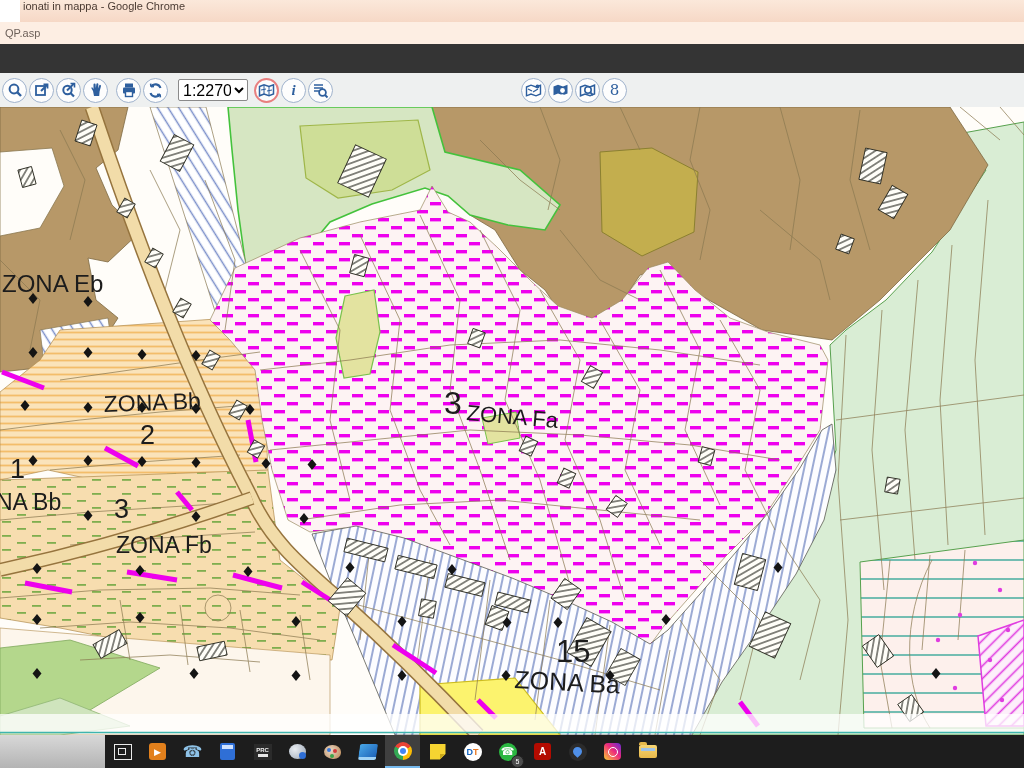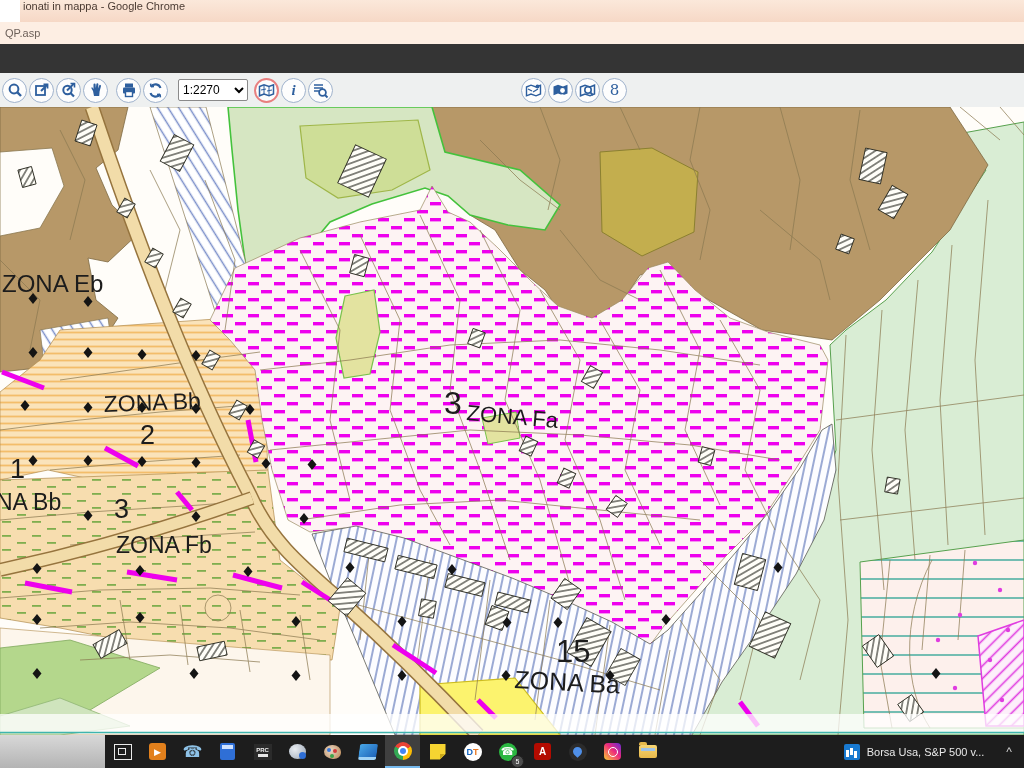--- a/index.html
+++ b/index.html
@@ -10,21 +10,21 @@
   .urlbar{position:absolute;left:0;top:22px;width:1024px;height:22px;background:#fdeee3;display:flex;align-items:center;border-bottom:1px solid #f3d7c8;}
   .urlbar span{font-size:11px;color:#6d615a;padding-left:5px;white-space:nowrap;}
   .darkband{position:absolute;left:0;top:44px;width:1024px;height:29px;background:#343434;}
   
   .toolbar{position:absolute;left:0;top:73px;width:1024px;height:34px;background:#eef0f0;border-bottom:1px solid #cfd2d2;display:flex;align-items:center;}
   .tbtn{width:25px;height:25px;border-radius:50%;background:#fdfdfd;border:1.5px solid #9fb2cc;display:flex;align-items:center;justify-content:center;margin-left:2px;box-sizing:border-box;cursor:pointer;flex:none;}
   .tbtn.redring{border:2px solid #e87f7f;}
   .tbtn svg{display:block;}
   .tsep{width:6px;flex:none;}
   .scalebox{margin:0 4px 0 10px;flex:none;}
-  .scalebox select{font-size:12px;font-family:"Liberation Sans",sans-serif;height:22px;width:70px;border:1px solid #8a8a8a;background:#fff;border-radius:2px;}
+  .scalebox select{font-size:16px;font-family:"Liberation Sans",sans-serif;height:22px;width:70px;border:1px solid #8a8a8a;background:#fff;border-radius:2px;}
   .info-i{font-family:"Liberation Serif",serif;font-weight:bold;font-style:italic;color:#2e5f9e;font-size:15px;}
   .sec8{font-family:"DejaVu Serif",serif;color:#2e5f9e;font-size:15px;}
   .rgroup{margin-left:186px;display:flex;}
   
   .mapwrap{position:absolute;left:0;top:107px;width:1024px;height:628px;background:#fffdf9;}
   .mapwrap svg{display:block;}
   
   .taskbar{position:absolute;left:0;top:735px;width:1024px;height:33px;background:#1d1d1d;display:flex;align-items:center;}
   .tb-leftpane{width:105px;height:33px;background:linear-gradient(#d8d8d8,#b4b4b4);flex:none;}
   .tb-icons{display:flex;align-items:center;height:33px;}
@@ -496,18 +496,13 @@
     <div class="tbslot">
         <span class="ic-maps"></span>
       </div>
     <div class="tbslot">
         <span class="ic-ig"></span>
       </div>
     <div class="tbslot">
         <span class="ic-folder"></span>
       </div>
   </div>
-  <div class="tb-right">
-    <span class="ic-stocks"></span>
-    <span class="tb-news">Borsa Usa, S&amp;P 500 v...</span>
-    <span class="tb-chev">^</span>
-  </div>
 </div>
 
 </body></html>

